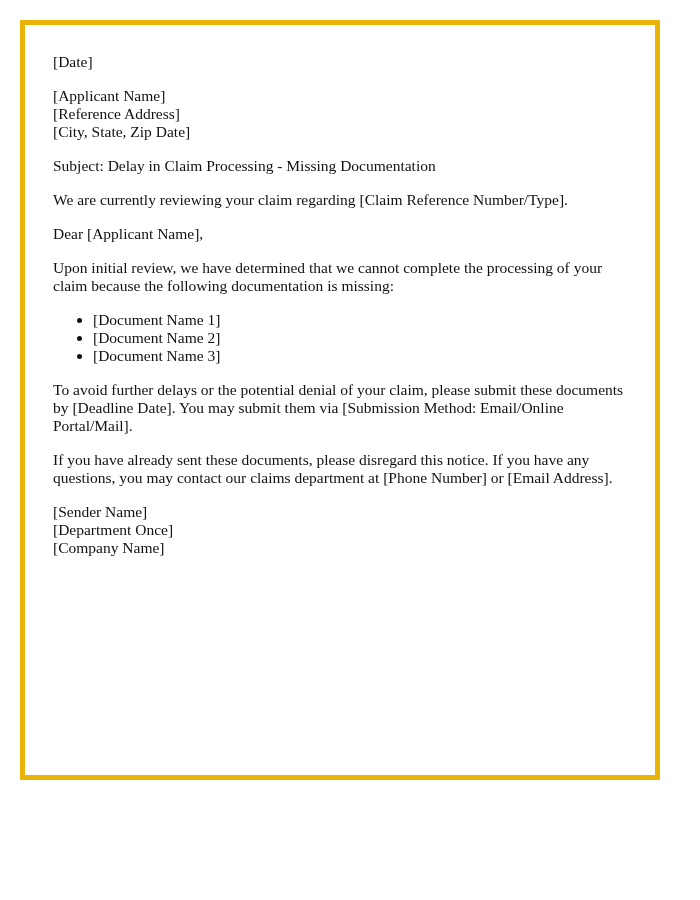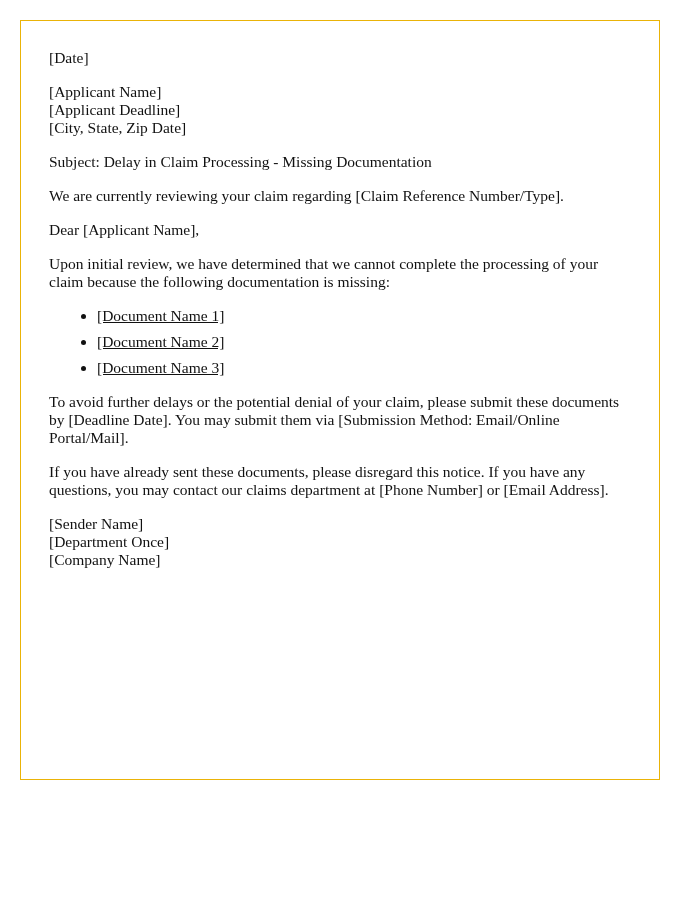--- a/index.html
+++ b/index.html
@@ -1,43 +1,43 @@
 <!DOCTYPE html>
 <html><head>
   <meta charset="utf-8">
   <style>
     html, body { margin: 0; padding: 0; background: #ffffff; }
     body { width: 700px; height: 900px; position: relative; overflow: hidden; }
     .letter {
       position: absolute;
       left: 20px; top: 20px;
       width: 640px; height: 760px;
-      border: 1px solid #eab308;
+      border: 5px solid #eab308;
       box-sizing: border-box;
       padding: 28px 28px 20px 28px;
       font-family: "Liberation Serif", "DejaVu Serif", serif;
       font-size: 15.5px;
       line-height: 18px;
       color: #111111;
     }
     .letter p { margin: 0 0 16px 0; }
     .subject { font-weight: normal; }
     .line { display: block; }
     ul.docs { margin: 0 0 16px 0; padding-left: 40px; list-style: disc; }
-    ul.docs li { margin: 8px; text-decoration: underline; }
+    ul.docs li { margin: 0; }
   </style>
 </head>
 <body>
 
 <div class="letter">
   <p>[Date]</p>
 
   <p>
     <span class="line">[Applicant Name]</span>
-    <span class="line">[Applicant Deadline]</span>
+    <span class="line">[Reference Address]</span>
     <span class="line">[City, State, Zip Date]</span>
   </p>
 
   <p class="subject">Subject: Delay in Claim Processing - Missing Documentation</p>
 
   <p>We are currently reviewing your claim regarding [Claim Reference Number/Type].</p>
 
   <p>Dear [Applicant Name],</p>
   <p>Upon initial review, we have determined that we cannot complete the processing of your claim because the following documentation is missing:</p>
 

